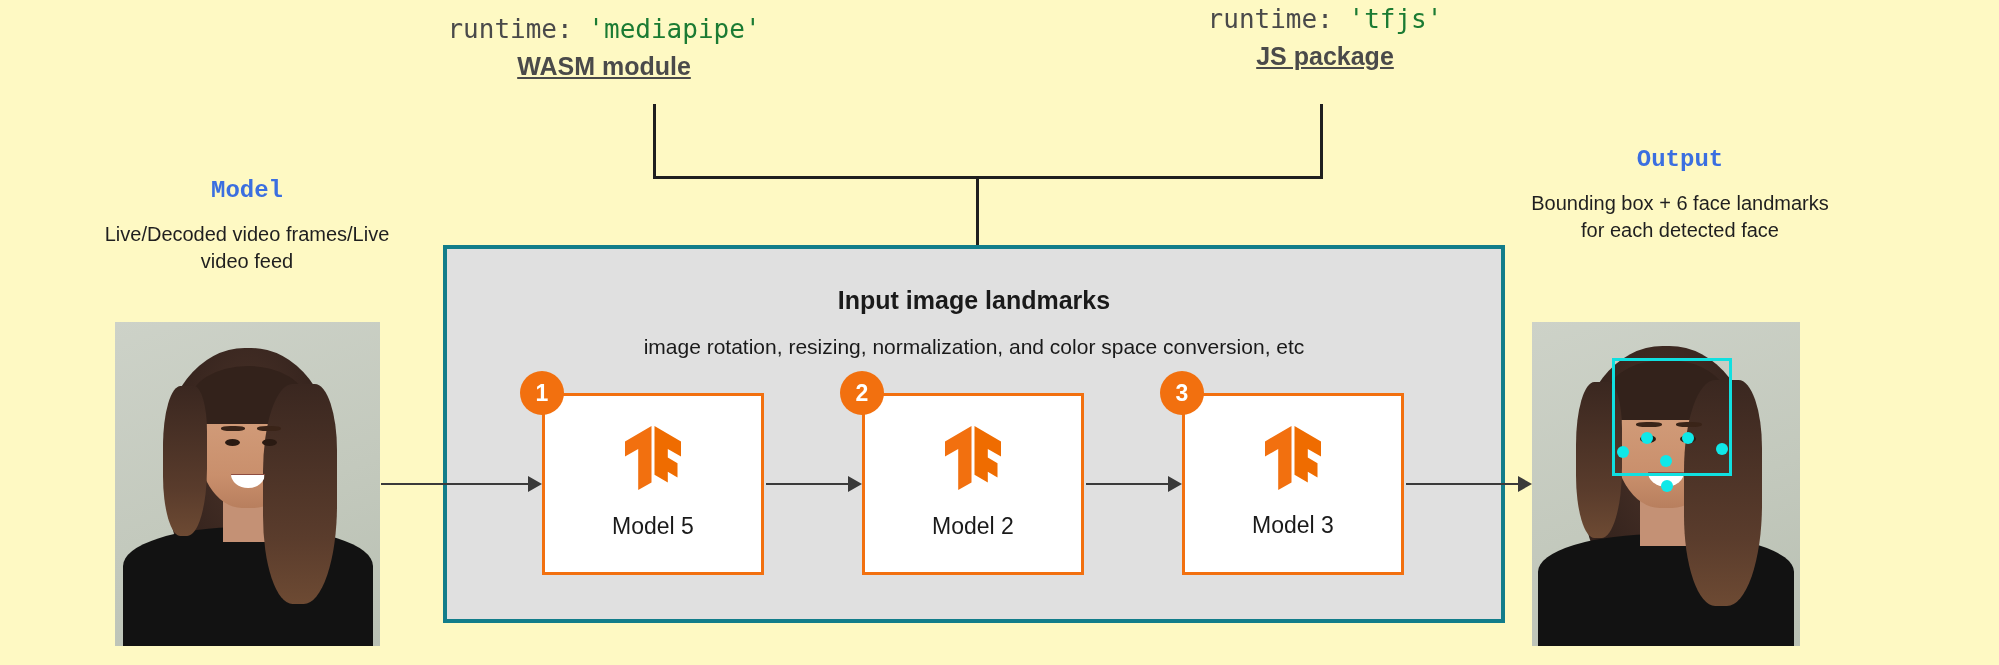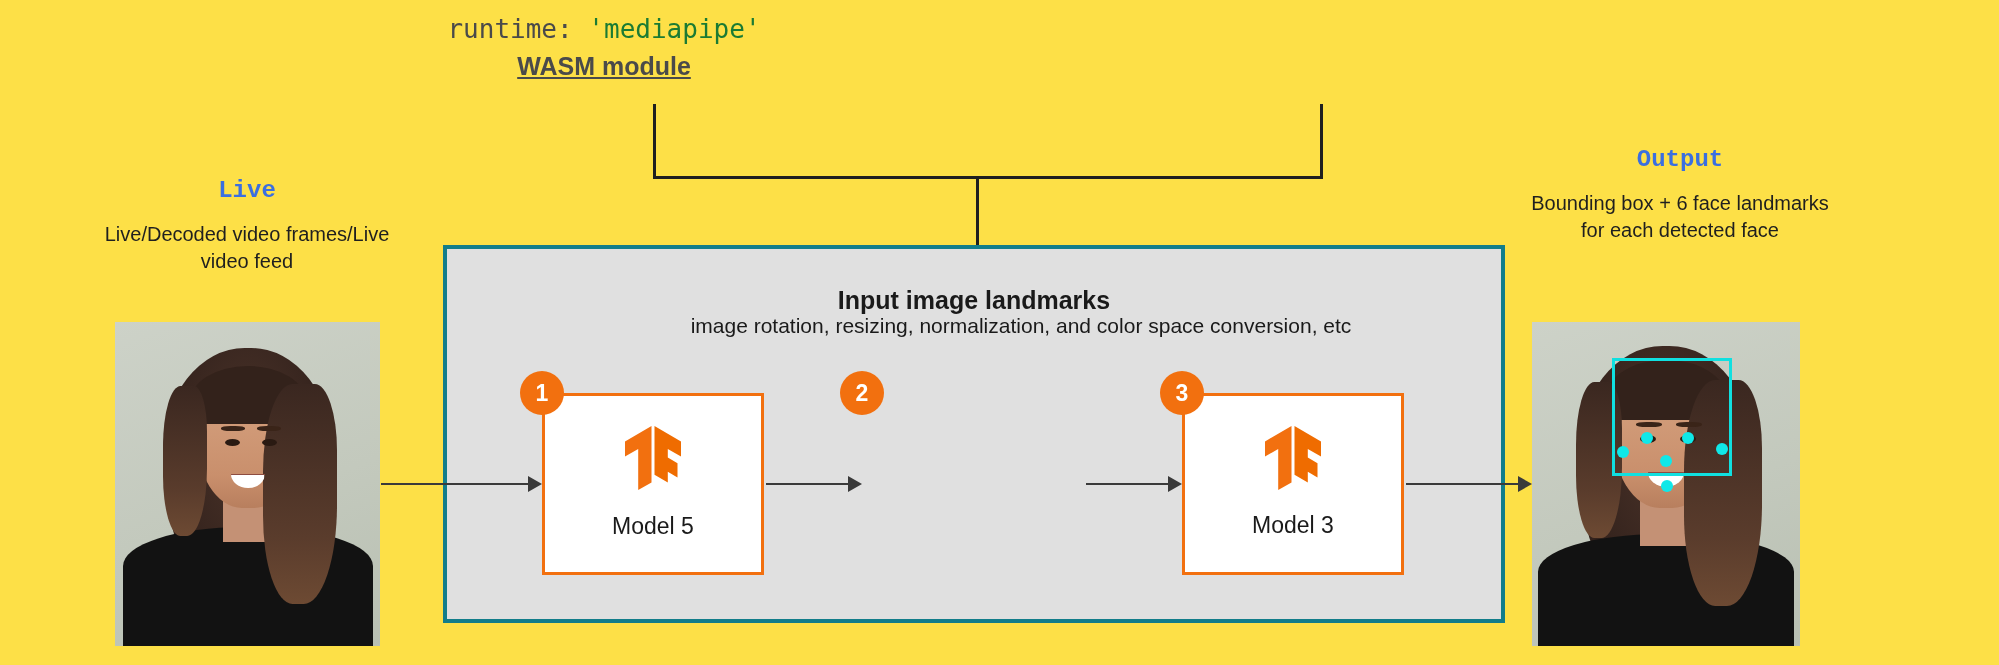--- a/index.html
+++ b/index.html
@@ -11,21 +11,21 @@
     width: 1999px;
     height: 665px;
     position: relative;
     overflow: hidden;
     font-family: "Liberation Sans", sans-serif;
     -webkit-font-smoothing: antialiased;
   }
   .stage {
     position: absolute;
     inset: 0;
-    background: #fde047;
+    background: #fef9c3;
   }
 
   
   .runtime-label {
     position: absolute;
     text-align: center;
     white-space: nowrap;
   }
   .runtime-code {
     font-family: "DejaVu Sans Mono", "Liberation Mono", monospace;
@@ -234,28 +234,35 @@
 <div class="stage">
 
   <div class="runtime-label" style="left:394px; top:12px; width:420px;">
     <div class="runtime-code">
       <span>runtime:</span>
       <span class="str">'mediapipe'</span>
     </div>
     <div class="runtime-kind">WASM module</div>
   </div>
 
+  <div class="runtime-label" style="left:1115px; top:2px; width:420px;">
+    <div class="runtime-code">
+      <span>runtime:</span>
+      <span class="str">'tfjs'</span>
+    </div>
+    <div class="runtime-kind">JS package</div>
+  </div>
 
   <div class="conn" style="left:653px; top:104px; width:3px; height:74px;"></div>
   <div class="conn" style="left:1320px; top:104px; width:3px; height:74px;"></div>
   <div class="conn" style="left:653px; top:176px; width:670px; height:3px;"></div>
   <div class="conn" style="left:976px; top:176px; width:3px; height:70px;"></div>
 
   <div class="side-caption" style="left:97px; top:176px;">
-    <div class="side-title">Live</div>
+    <div class="side-title">Model</div>
     <div class="side-desc">Live/Decoded video frames/Live video feed</div>
   </div>
 
   <div class="photo" style="left:115px; top:322px; width:265px; height:324px;">
     <div class="wall"></div>
     <div class="hair-back" style="top:26px; width:170px; height:250px; border-radius:48% 48% 38% 38% / 42% 42% 58% 58%;"></div>
     <div class="torso" style="top:205px; width:250px; height:130px;"></div>
     <div class="neck" style="top:168px; width:50px; height:52px;"></div>
     <div class="face" style="top:58px; width:104px; height:128px;"></div>
     <div class="hair-front" style="top:44px; width:116px; height:58px;"></div>
@@ -292,34 +299,43 @@
     <div class="lm" style="left:109px; top:110px; width:12px; height:12px;"></div>
     <div class="lm" style="left:150px; top:110px; width:12px; height:12px;"></div>
     <div class="lm" style="left:128px; top:133px; width:12px; height:12px;"></div>
     <div class="lm" style="left:129px; top:158px; width:12px; height:12px;"></div>
     <div class="lm" style="left:85px; top:124px; width:12px; height:12px;"></div>
     <div class="lm" style="left:184px; top:121px; width:12px; height:12px;"></div>
   </div>
 
   <div class="proc-box" style="left:443px; top:245px; width:1062px; height:378px;">
     <div class="proc-title" style="top:35px;">Input image landmarks</div>
-    <div class="proc-sub" style="top:63px;padding-left:47px;">image rotation, resizing, normalization, and color space conversion, etc</div>
+    <div class="proc-sub" style="top:84px;">image rotation, resizing, normalization, and color space conversion, etc</div>
   </div>
 
   <div class="model-card" style="left:542px; top:393px; width:222px; height:182px;">
     <div class="tf-logo" style="top:30px;">
       <svg width="56" height="64" viewBox="0 0 56 64" xmlns="http://www.w3.org/2000/svg">
         <polygon points="26.5,0 0,15.4 0,30.6 13.2,23 13.2,64 26.5,56.4" fill="#f2700f"></polygon>
         <polygon points="29.5,0 56,15.4 56,30.6 42.8,23 42.8,31.5 52.5,37.2 52.5,51.5 42.8,45.8 42.8,56.4 29.5,48.8" fill="#ef6c00"></polygon>
       </svg>
     </div>
     <div class="model-label" style="top:117px;">Model 5</div>
   </div>
   <div class="badge" style="left:520px; top:371px;">1</div>
 
+  <div class="model-card" style="left:862px; top:393px; width:222px; height:182px;">
+    <div class="tf-logo" style="top:30px;">
+      <svg width="56" height="64" viewBox="0 0 56 64" xmlns="http://www.w3.org/2000/svg">
+        <polygon points="26.5,0 0,15.4 0,30.6 13.2,23 13.2,64 26.5,56.4" fill="#f2700f"></polygon>
+        <polygon points="29.5,0 56,15.4 56,30.6 42.8,23 42.8,31.5 52.5,37.2 52.5,51.5 42.8,45.8 42.8,56.4 29.5,48.8" fill="#ef6c00"></polygon>
+      </svg>
+    </div>
+    <div class="model-label" style="top:117px;">Model 2</div>
+  </div>
   <div class="badge" style="left:840px; top:371px;">2</div>
 
   <div class="model-card" style="left:1182px; top:393px; width:222px; height:182px;">
     <div class="tf-logo" style="top:30px;">
       <svg width="56" height="64" viewBox="0 0 56 64" xmlns="http://www.w3.org/2000/svg">
         <polygon points="26.5,0 0,15.4 0,30.6 13.2,23 13.2,64 26.5,56.4" fill="#f2700f"></polygon>
         <polygon points="29.5,0 56,15.4 56,30.6 42.8,23 42.8,31.5 52.5,37.2 52.5,51.5 42.8,45.8 42.8,56.4 29.5,48.8" fill="#ef6c00"></polygon>
       </svg>
     </div>
     <div class="model-label" style="top:116px;">Model 3</div>

